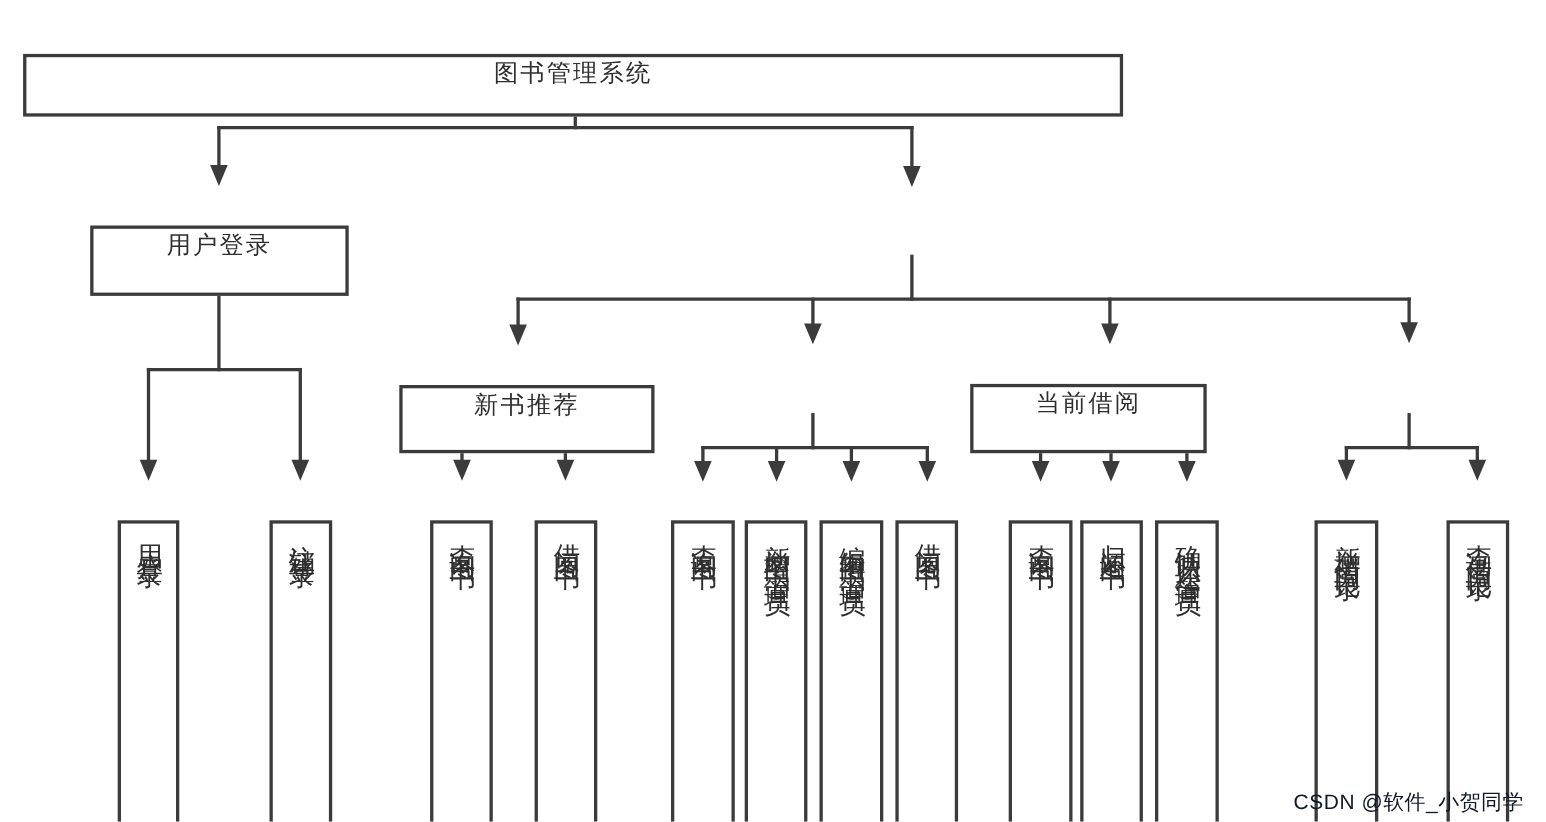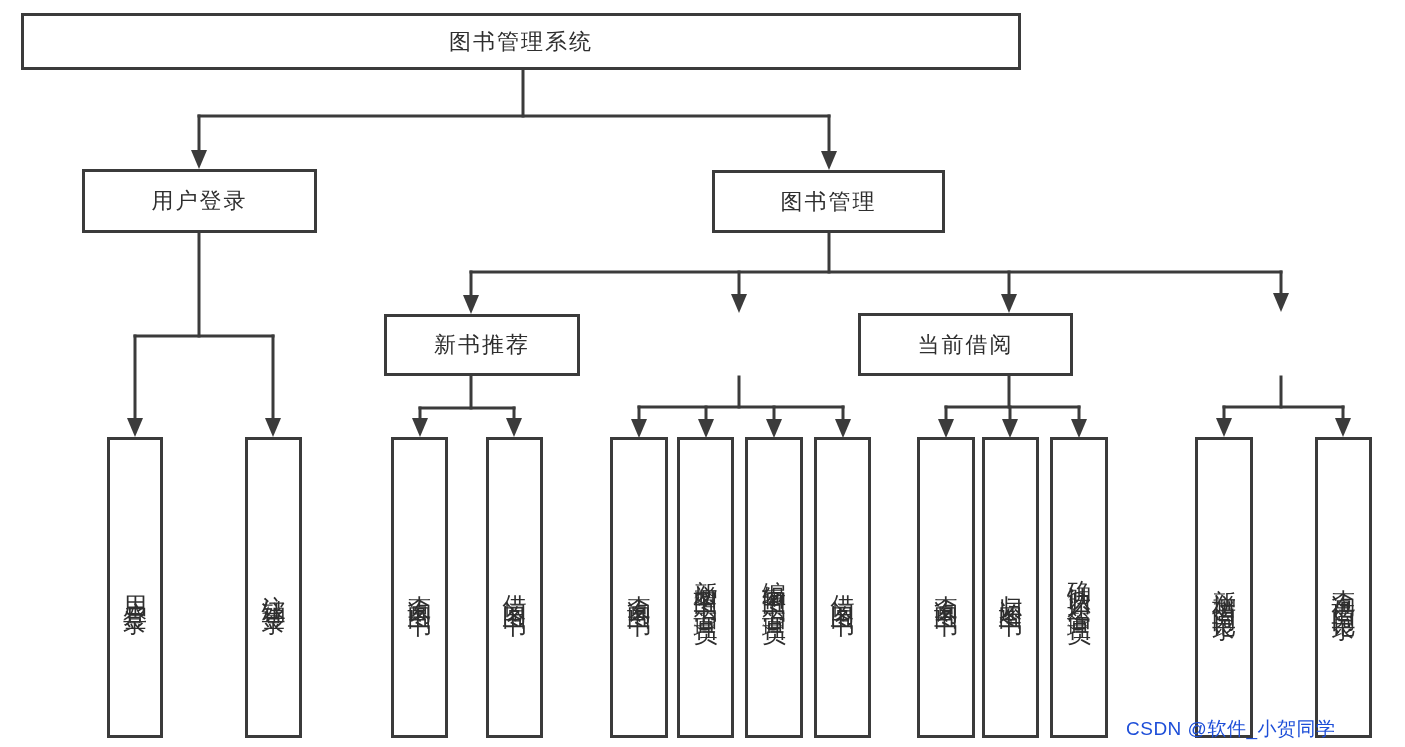--- a/index.html
+++ b/index.html
@@ -20,49 +20,50 @@
     left: 0;
     top: 0;
     z-index: 1;
   }
   .box {
     position: absolute;
     box-sizing: border-box;
     border: 3px solid #3b3b3b;
     background: #ffffff;
     display: flex;
-    align-items: center;
+    align-items: flex-start;
     justify-content: center;
     color: #2e2e2e;
     z-index: 2;
+    margin-top: 36px;
   }
   .hbox {
     font-size: 22px;
     letter-spacing: 2px;
     white-space: nowrap;
   }
   .vbox {
     top: 437px;
     height: 301px;
   }
   .vlabel {
     writing-mode: vertical-rl;
     text-orientation: mixed;
     font-size: 24px;
     letter-spacing: 6px;
     line-height: 1;
     white-space: nowrap;
   }
   .watermark {
     position: absolute;
-    left: 1126px;
+    left: 1176px;
     top: 716px;
     width: 215px;
     font-size: 19px;
-    color: #1d4ed8;
+    color: #0f172a;
     white-space: nowrap;
     z-index: 3;
     letter-spacing: 0.5px;
   }
 </style>
 </head>
 <body>
 
 <div id="canvas">
 
@@ -132,28 +133,25 @@
     </g>
   </svg>
 
   <div class="box hbox" style="left:21px;top:13px;width:1000px;height:57px">
     <span>图书管理系统</span>
   </div>
 
   <div class="box hbox" style="left:82px;top:169px;width:235px;height:64px">
     <span>用户登录</span>
   </div>
-  <div class="box hbox" style="left:712px;top:170px;width:233px;height:63px">
-    <span>图书管理</span>
-  </div>
 
-  <div class="box hbox" style="left:384px;top:314px;width:196px;height:62px">
+  <div class="box hbox" style="left:363px;top:314px;width:232px;height:62px">
     <span>新书推荐</span>
   </div>
-  <div class="box hbox" style="left:858px;top:313px;width:215px;height:63px">
+  <div class="box hbox" style="left:882px;top:313px;width:215px;height:63px">
     <span>当前借阅</span>
   </div>
 
   <div class="box vbox" style="left:107px;width:56px">
     <span class="vlabel">用户登录</span>
   </div>
   <div class="box vbox" style="left:245px;width:57px">
     <span class="vlabel">注销登录</span>
   </div>
 

